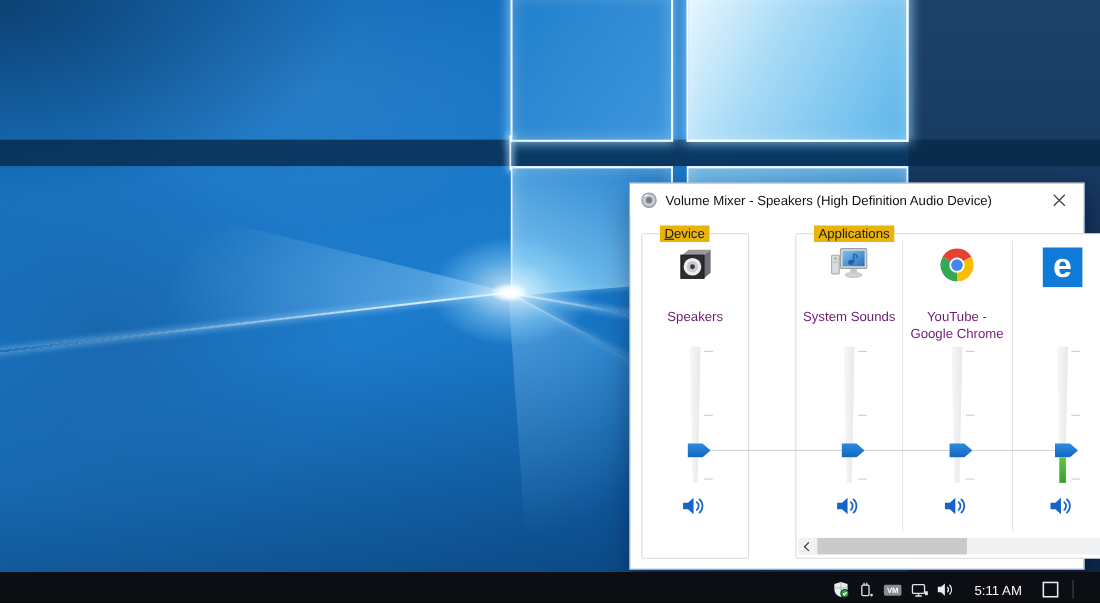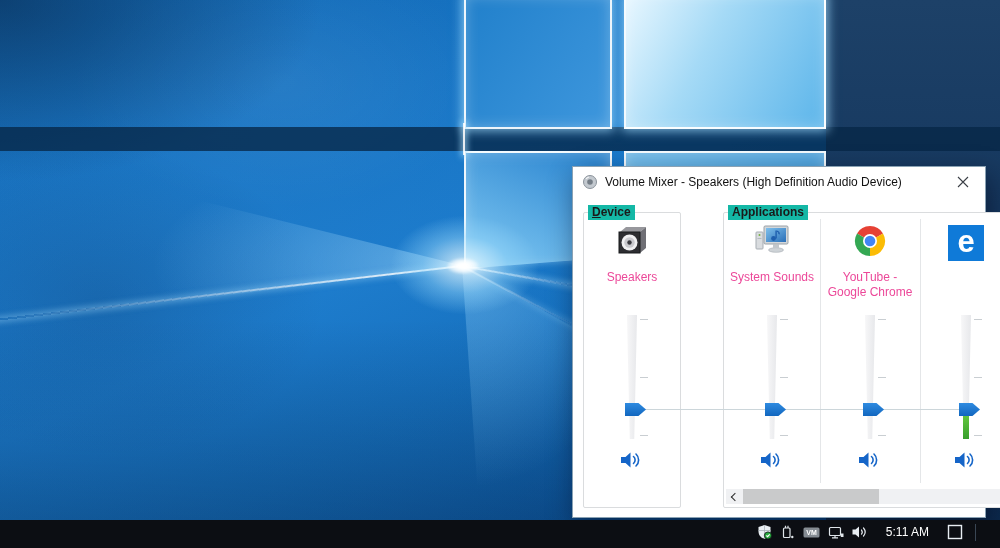--- a/index.html
+++ b/index.html
@@ -55,29 +55,29 @@
   
   .window { position:absolute; left:572px; top:166px; width:414px; height:352px; background:#ffffff;
     border:1px solid #8aa2b4; box-shadow:4px 10px 26px rgba(0,5,20,0.45); box-sizing:border-box; z-index:10; }
   .titlebar { position:absolute; left:0; top:0; width:100%; height:30px; background:#ffffff; }
   .titlebar-icon { position:absolute; left:9px; top:7px; width:16px; height:16px; }
   .title-text { position:absolute; left:32px; top:0; height:30px; line-height:30px; font-size:12px; color:#101010; white-space:nowrap; }
   .close-btn { position:absolute; right:8px; top:4px; width:28px; height:22px; display:flex; align-items:center; justify-content:center; background:none; border:none; padding:0; }
   .groupbox { position:absolute; border:1px solid #dadcde; border-radius:2px; background:#fff; }
   .gb-device { left:10px; top:45px; width:96px; height:294px; }
   .gb-apps   { left:114px; top:45px; width:290px; height:294px;margin-left:36px; }
-  .gb-label { position:absolute; top:-8px; left:4px; background:#14b8a6; padding:0 4px; font-size:12px; color:#1a1a1a; line-height:15px;font-weight:bold; }
+  .gb-label { position:absolute; top:-8px; left:16px; background:#eab308; padding:0 4px; font-size:12px; color:#1a1a1a; line-height:15px; }
   .gb-label-device::first-letter { text-decoration:underline; }
   .divider { position:absolute; top:6px; bottom:24px; width:1px; background:#e4e6e8; }
   .div-1 { left:96px; } .div-2 { left:196px; }
   .channel { position:absolute; top:0; height:270px; }
   .ch-dev { left:0; width:100%; }
   .ch-1 { left:0; width:96px; } .ch-2 { left:96px; width:100px; } .ch-3 { left:196px; width:92px; }
   .ch-icon { position:absolute; top:12px; left:50%; transform:translateX(-50%); }
-  .ch-name { position:absolute; top:57px; width:100%; text-align:center; font-size:12px; line-height:15px; color:#ec4899; }
+  .ch-name { position:absolute; top:68px; width:100%; text-align:center; font-size:12px; line-height:15px; color:#701a75; }
   .track { position:absolute; top:102px; left:calc(50% - 5px); width:10px; height:124px;
     background:linear-gradient(to right,#f7f7f8,#e7e8eb); clip-path:polygon(0 0,100% 0,72% 100%,28% 100%);
     filter:drop-shadow(0 0 1px #d2d5d9); }
   .tick { position:absolute; left:calc(50% + 8px); width:8px; height:1px; background:#c9ced2; }
   .tick-1 { top:106px; } .tick-2 { top:164px; } .tick-3 { top:222px; }
   .thumb { position:absolute; top:190px; left:calc(50% - 7px); width:21px; height:13px; z-index:5;
     background:linear-gradient(#2f8be0,#1166bf); clip-path:polygon(0 0,64% 0,100% 50%,64% 100%,0 100%);
     filter:drop-shadow(0 0 1px #0d57a6); }
   .meter { position:absolute; top:203px; left:calc(50% - 3px); width:6px; height:23px; display:none;
     background:linear-gradient(#62c53e,#379f2c); }
@@ -90,21 +90,21 @@
   .sb-btn { position:absolute; top:0; width:16px; height:15px; background:#f0f1f3; border:none; padding:0;
     display:flex; align-items:center; justify-content:center; }
   .sb-left { left:0; } .sb-right { right:0; }
   .chev { width:5px; height:5px; border-left:1.5px solid #2b2b2b; border-bottom:1.5px solid #2b2b2b; }
   .sb-left .chev { transform:rotate(45deg); margin-left:2px; }
   .sb-right .chev { transform:rotate(-135deg); margin-right:2px; }
   .sb-thumb { position:absolute; left:17px; top:0; width:136px; height:15px; background:#c9cacb; }
 
   
   .taskbar { position:absolute; left:0; bottom:0; width:1000px; height:28px; background:#0c0e13; z-index:20; }
-  .tray { position:absolute; right:12px; top:0; height:24px; display:flex; align-items:center; gap:8px; }
+  .tray { position:absolute; right:12px; top:0; height:24px; display:flex; align-items:flex-end; gap:8px; }
   .tray-time { color:#ffffff; font-size:12px; margin:0 10px; white-space:nowrap; }
   .tray-sep { width:1px; height:17px; background:#3a4654; margin-left:4px; }
   .tray-icon { display:flex; align-items:center; justify-content:center; background:none; border:none; padding:0; }
 </style>
 </head>
 <body>
 
 <div class="desktop">
   <div class="wp-base"></div>
   <div class="wp-topleft-dark"></div>

